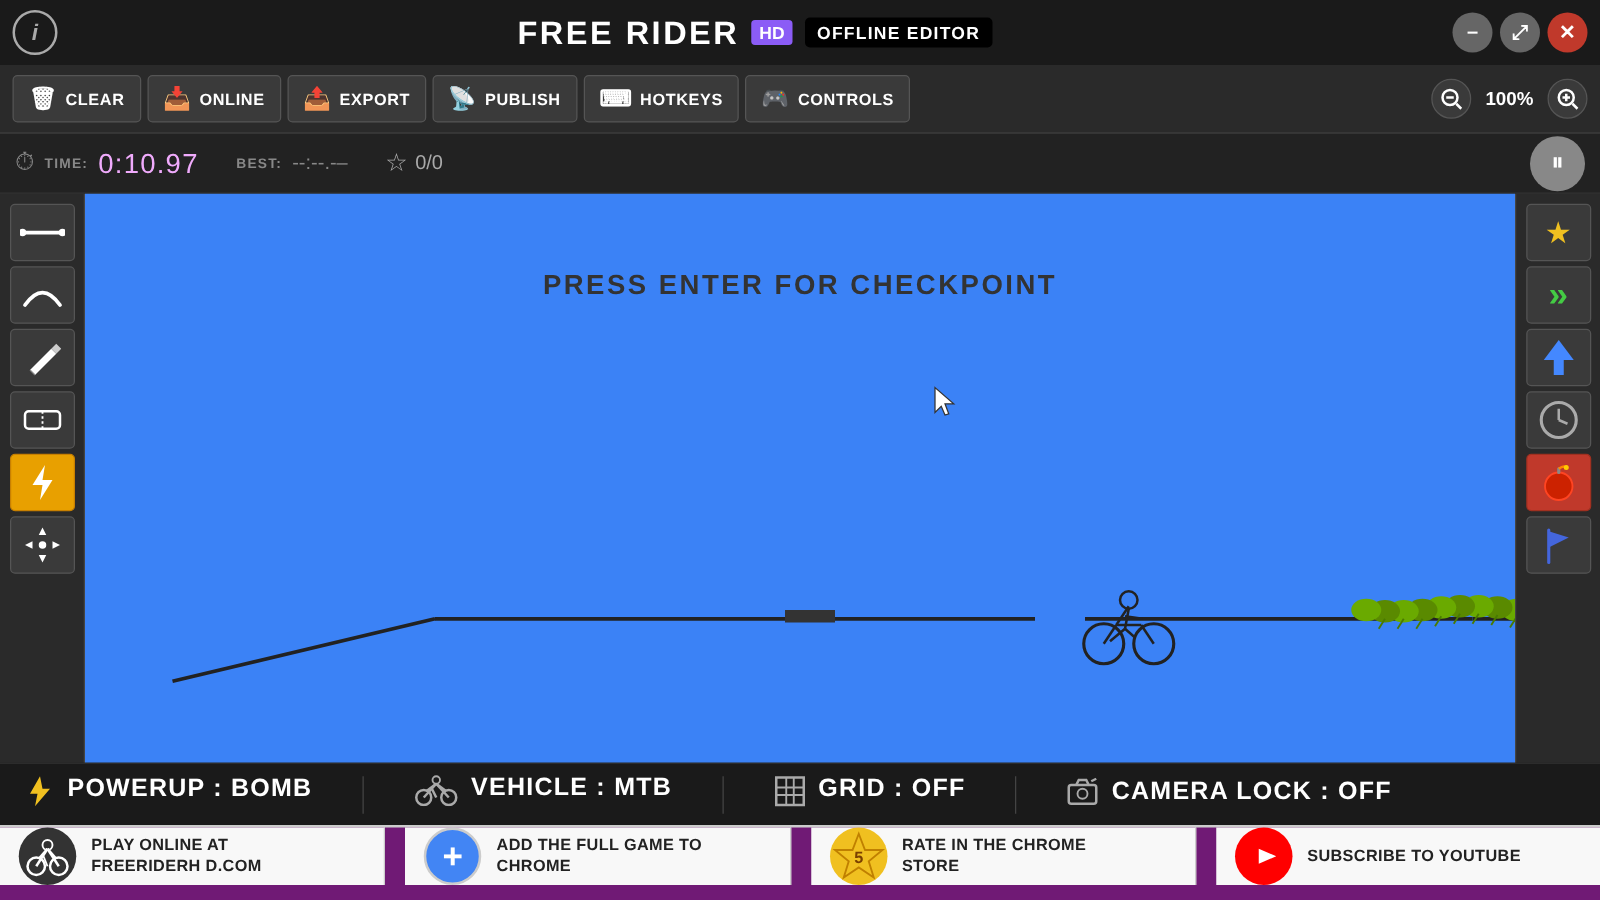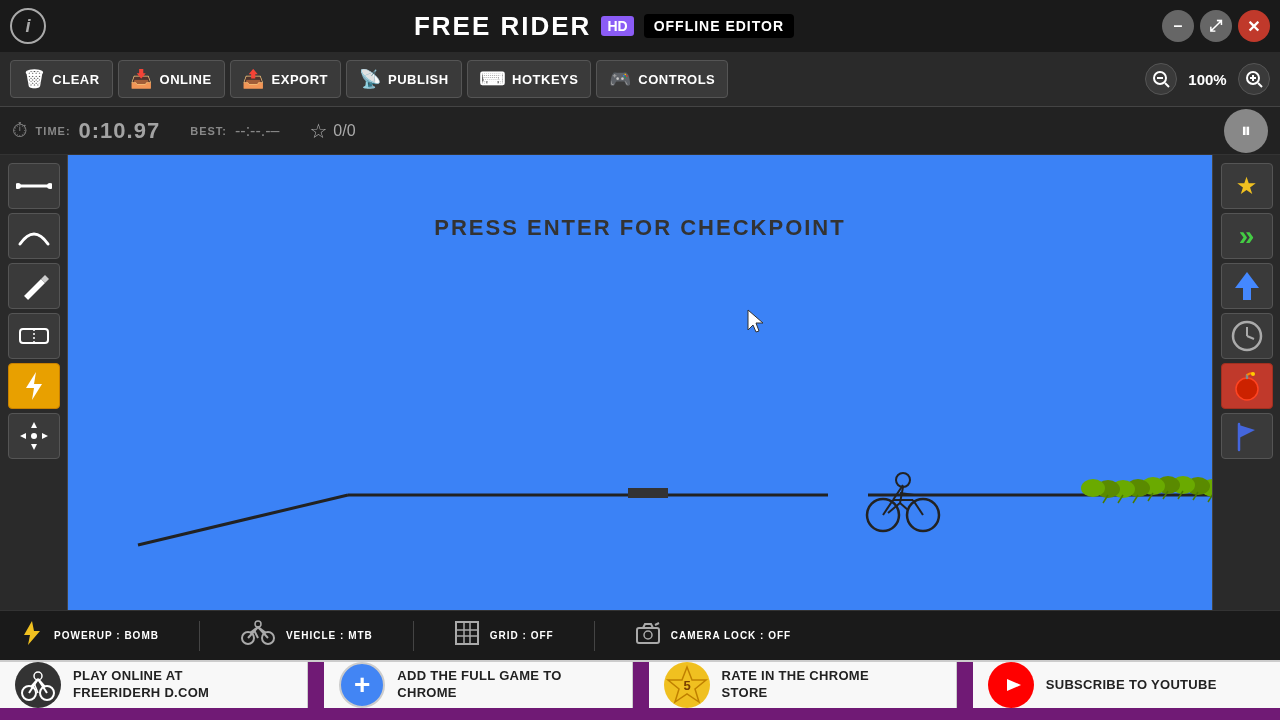--- a/index.html
+++ b/index.html
@@ -92,21 +92,21 @@
       padding: 0 12px;
       gap: 30px;
       border-bottom: 1px solid #333;
       position: relative;
     }
     .timer-section {
       display: flex; align-items: center; gap: 8px;
     }
     .timer-icon { font-size: 20px; color: #888; }
     .timer-label { color: #888; font-size: 11px; font-weight: bold; letter-spacing: 1px; }
-    .timer-value { color: #a3a3a3; font-size: 22px; font-weight: bold; letter-spacing: 1px; }
+    .timer-value { color: #f0abfc; font-size: 22px; font-weight: normal; letter-spacing: 1px; }
     .best-value { color: #888; font-size: 16px; }
     .star-section { display: flex; align-items: center; gap: 6px; color: #aaa; font-size: 16px; }
     .star-icon { color: #aaa; font-size: 20px; }
     .pause-btn {
       position: absolute; right: 12px;
       width: 44px; height: 44px; background: #888; border-radius: 50%;
       display: flex; align-items: center; justify-content: center;
       cursor: pointer; font-size: 20px; color: white;
     }
 
@@ -190,22 +190,22 @@
       width: 100%;
       height: 50px;
       background: #1a1a1a;
       display: flex;
       align-items: center;
       padding: 0 20px;
       gap: 40px;
       border-top: 1px solid #333;
     }
     .status-item {
-      display: flex; align-items: center; gap: 10px;
-      color: white; font-size: 10px; font-weight: bold; letter-spacing: 1px;
+      display: flex; align-items: flex-start; gap: 10px;
+      color: white; font-size: 20px; font-weight: bold; letter-spacing: 1px;
     }
     .status-icon { font-size: 22px; color: #f0c020; }
     .status-divider { height: 30px; width: 1px; background: #444; }
     .bike-icon { font-size: 26px; }
     .grid-icon { font-size: 22px; color: #aaa; }
     .camera-icon { font-size: 22px; color: #aaa; }
 
     
     #banner-bar {
       width: 100%;

